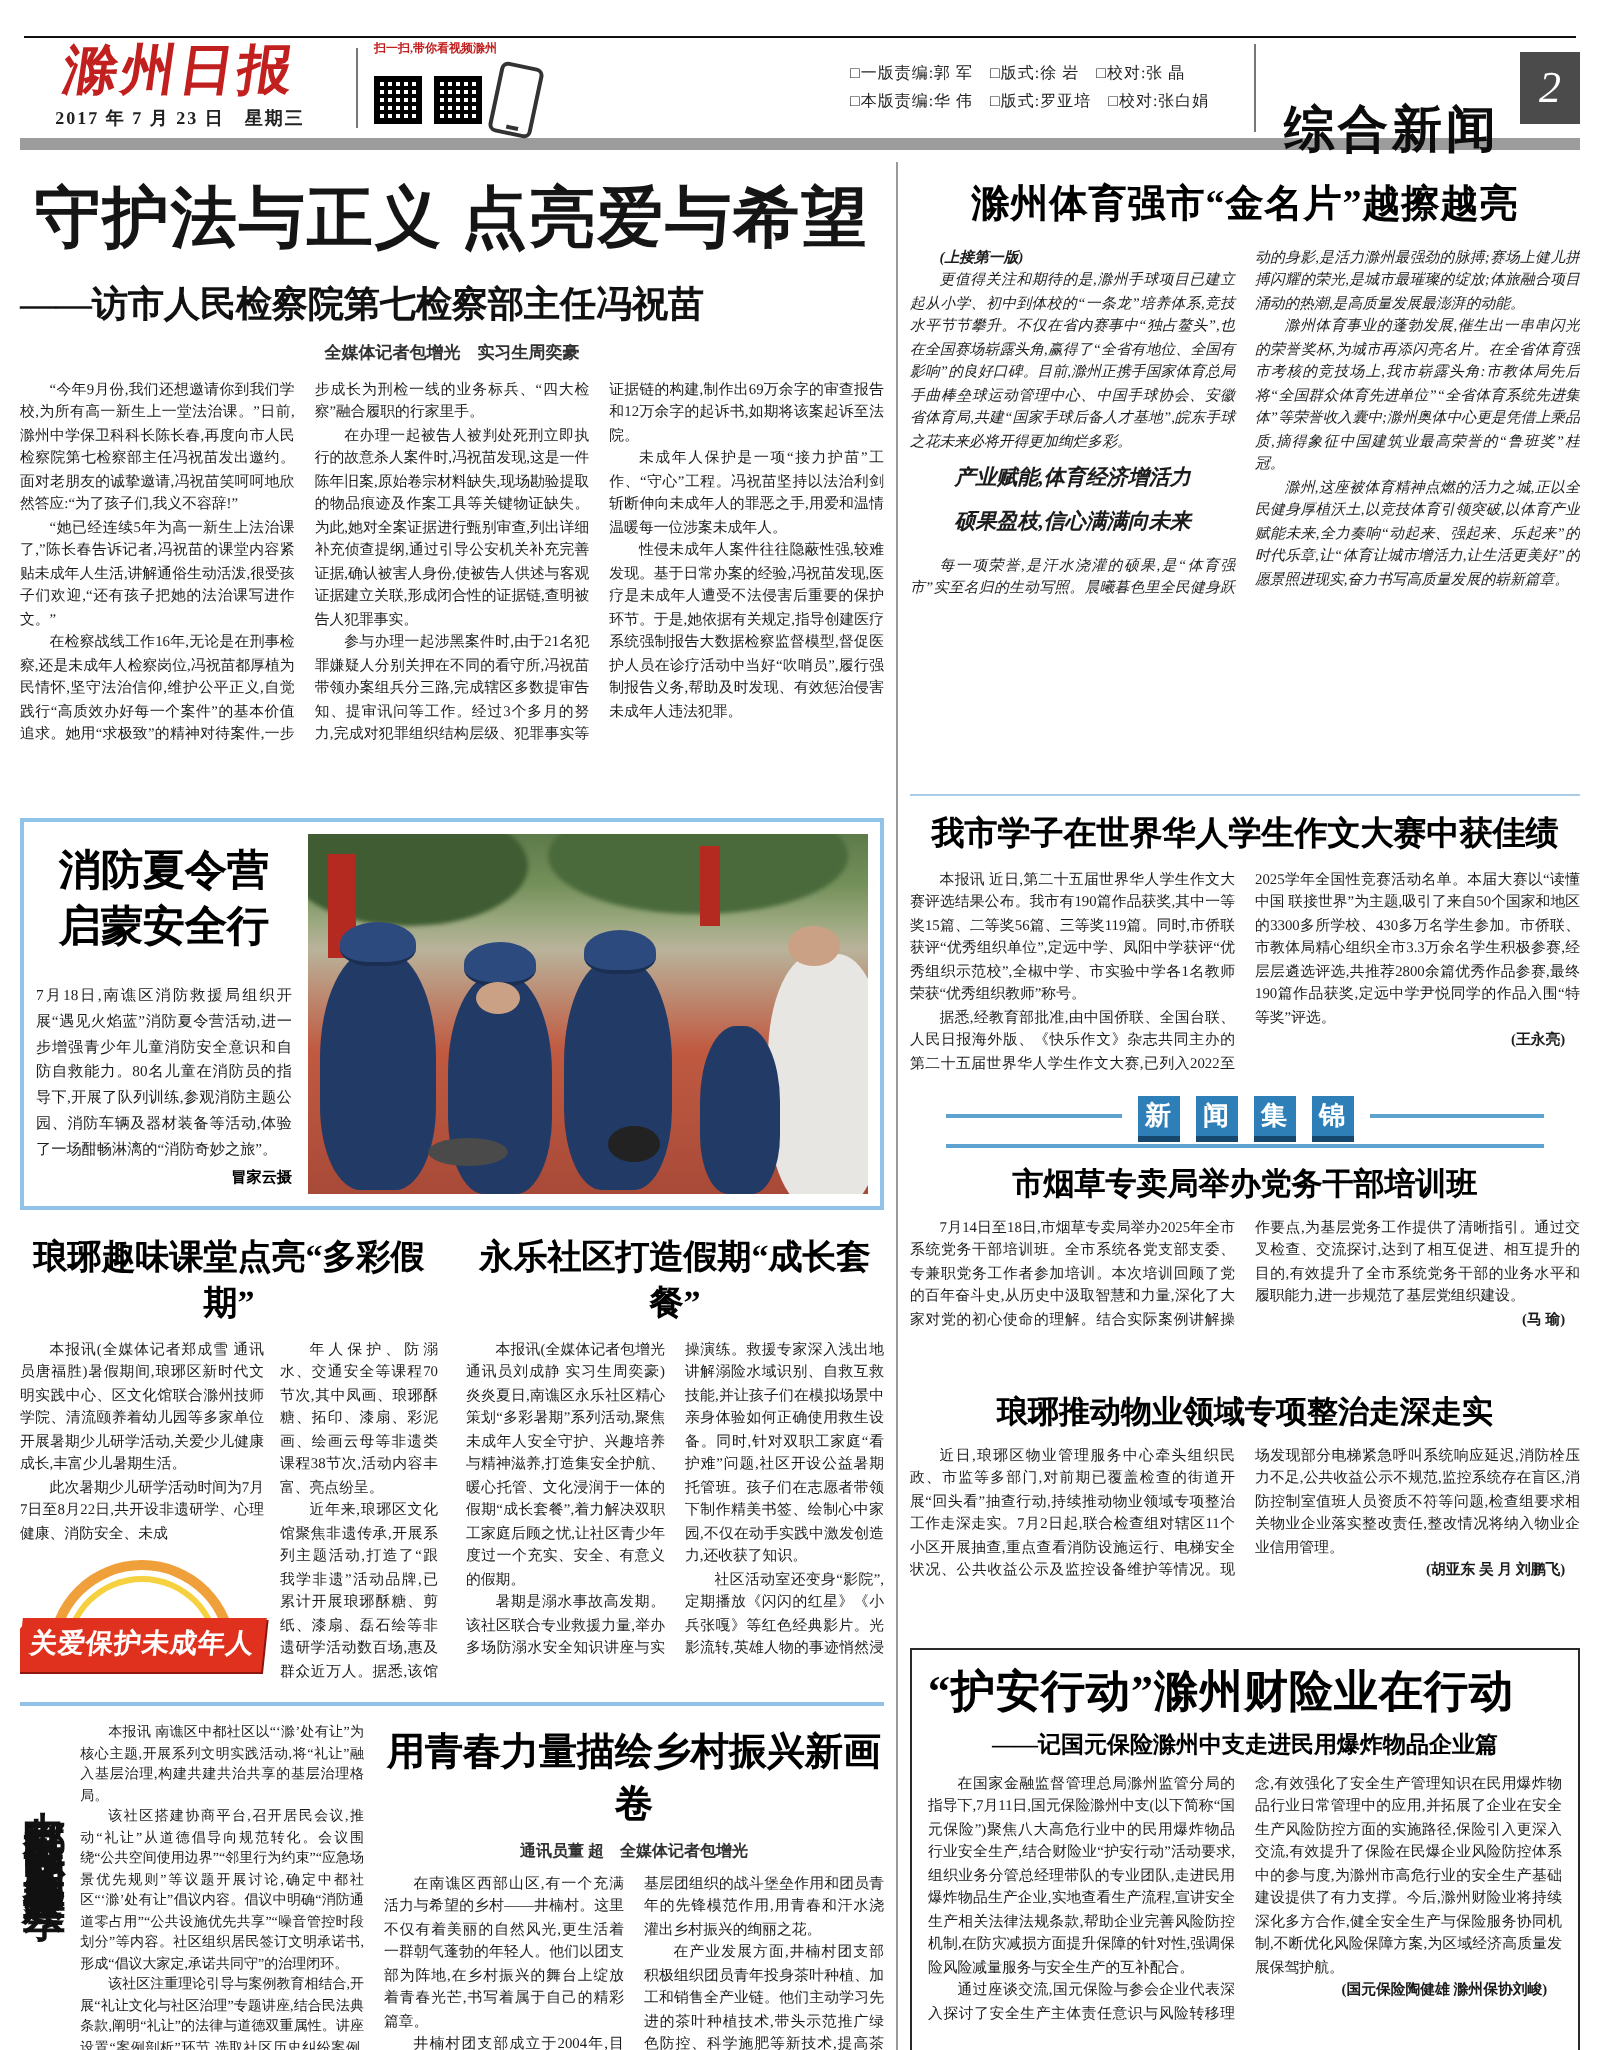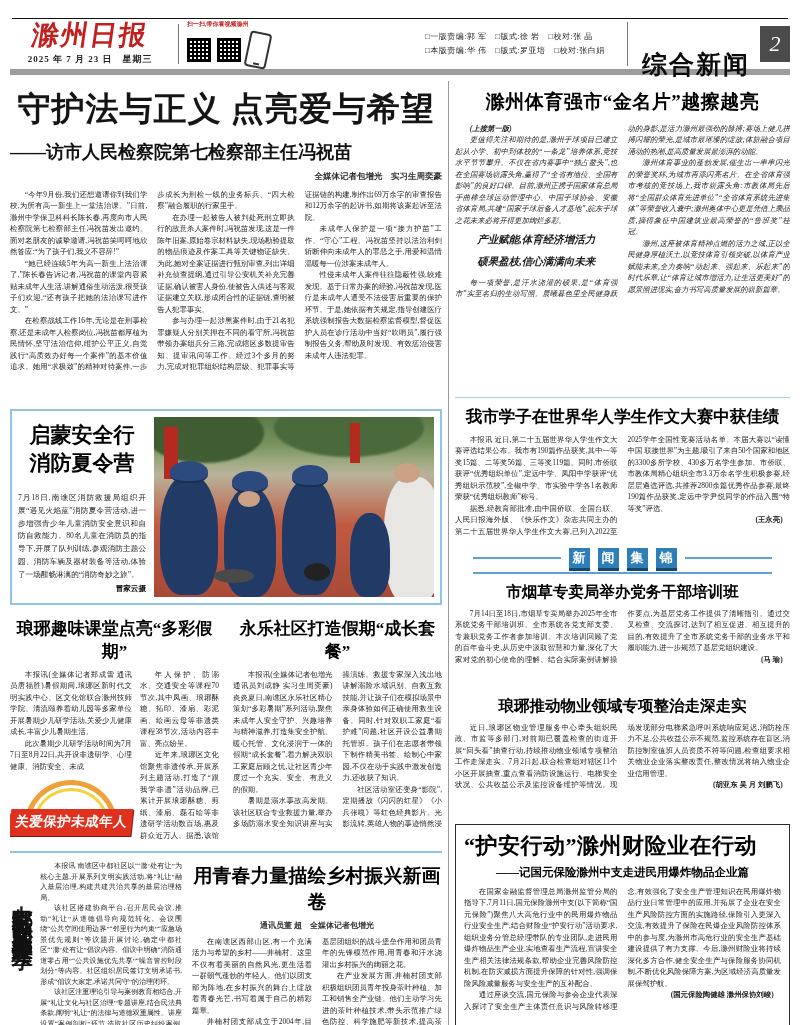--- a/index.html
+++ b/index.html
@@ -36,21 +36,21 @@
 
   p { text-indent:2em; margin:0; }
   .body { font-size:7.4px; line-height:1.55; text-align:justify; color:#1c1c1c; overflow:hidden; }
   .cols2 { column-count:2; column-gap:10px; }
   .cols3 { column-count:3; column-gap:10px; }
   .sig { text-align:right; font-weight:bold; padding-right:1em; }
 
   
   .main-headline { font-size:33px; font-weight:bold; text-align:center; color:#151515; letter-spacing:1px; margin-top:6px; }
   .main-subhead { font-size:18px; font-weight:bold; text-align:left; margin-top:8px; color:#111; }
-  .byline { font-size:8.5px; text-align:right; margin:7px 0 6px 0; font-weight:bold; color:#333; }
+  .byline { font-size:8.5px; text-align:center; margin:7px 0 6px 0; font-weight:bold; color:#333; }
   .main-body { height:212px; }
 
   
   .photoband { display:flex; border:2px solid #8fc3e8; margin-top:8px; height:196px; padding:6px; gap:8px; }
   .fire-box { width:128px; }
   .fire-head { font-size:21px; font-weight:bold; text-align:center; line-height:1.35; margin-top:4px; }
   .fire-cap { font-size:7.6px; line-height:1.7; text-align:justify; margin-top:14px; color:#1c1c1c; }
   .fire-sig { text-align:right; font-weight:bold; font-size:7.6px; margin-top:2px; }
   .photo { flex:1; position:relative; overflow:hidden; background:linear-gradient(180deg,#5d7a4a 0%,#74905a 14%,#9aa87e 24%,#b9b39b 32%,#c05a41 60%,#a84a38 100%); }
   .ph-tree { position:absolute; border-radius:50%; background:#3f5c33; filter:blur(1px); }
@@ -111,21 +111,21 @@
 </style>
 </head>
 <body>
 
 <div class="page">
   <div class="topline"></div>
 
   <div class="hdr">
     <div class="mast-wrap">
       <div class="masthead">滁州日报</div>
-      <div class="dateline">2025 年 7 月 23 日　星期三</div>
+      <div class="dateline">2017 年 7 月 23 日　星期三</div>
     </div>
     <div class="vline"></div>
     <div class="qrzone">
       <div class="qr-cap">扫一扫,带你看视频滁州</div>
       <div class="qrs">
         <div class="qr"></div>
         <div class="qr"></div>
         <div class="phone"></div>
       </div>
     </div>
@@ -153,22 +153,22 @@
             <p>在办理一起被告人被判处死刑立即执行的故意杀人案件时,冯祝苗发现,这是一件陈年旧案,原始卷宗材料缺失,现场勘验提取的物品痕迹及作案工具等关键物证缺失。为此,她对全案证据进行甄别审查,列出详细补充侦查提纲,通过引导公安机关补充完善证据,确认被害人身份,使被告人供述与客观证据建立关联,形成闭合性的证据链,查明被告人犯罪事实。</p>
             <p>参与办理一起涉黑案件时,由于21名犯罪嫌疑人分别关押在不同的看守所,冯祝苗带领办案组兵分三路,完成辖区多数提审告知、提审讯问等工作。经过3个多月的努力,完成对犯罪组织结构层级、犯罪事实等证据链的构建,制作出69万余字的审查报告和12万余字的起诉书,如期将该案起诉至法院。</p>
             <p>未成年人保护是一项“接力护苗”工作、“守心”工程。冯祝苗坚持以法治利剑斩断伸向未成年人的罪恶之手,用爱和温情温暖每一位涉案未成年人。</p>
             <p>性侵未成年人案件往往隐蔽性强,较难发现。基于日常办案的经验,冯祝苗发现,医疗是未成年人遭受不法侵害后重要的保护环节。于是,她依据有关规定,指导创建医疗系统强制报告大数据检察监督模型,督促医护人员在诊疗活动中当好“吹哨员”,履行强制报告义务,帮助及时发现、有效惩治侵害未成年人违法犯罪。</p>
           </div>
       </article>
 
       <div class="photoband">
         <div class="fire-box">
           <div class="fire-head">
+            <div>消防夏令营</div>
             <div>启蒙安全行</div>
-            <div>消防夏令营</div>
           </div>
           <div class="fire-cap">7月18日,南谯区消防救援局组织开展“遇见火焰蓝”消防夏令营活动,进一步增强青少年儿童消防安全意识和自防自救能力。80名儿童在消防员的指导下,开展了队列训练,参观消防主题公园、消防车辆及器材装备等活动,体验了一场酣畅淋漓的“消防奇妙之旅”。</div>
           <div class="fire-sig">冒家云摄</div>
         </div>
         <div class="photo">
           <div class="ph-tree" style="left:-10px;top:-14px;width:120px;height:60px;"></div>
           <div class="ph-tree" style="left:120px;top:-18px;width:150px;height:58px;background:#4a6a3c;"></div>
           <div class="ph-banner" style="left:10px;top:10px;width:14px;height:52px;"></div>
           <div class="ph-banner" style="left:196px;top:6px;width:10px;height:40px;"></div>
           <div class="ph-kid" style="left:6px;top:58px;width:58px;height:120px;"></div>

